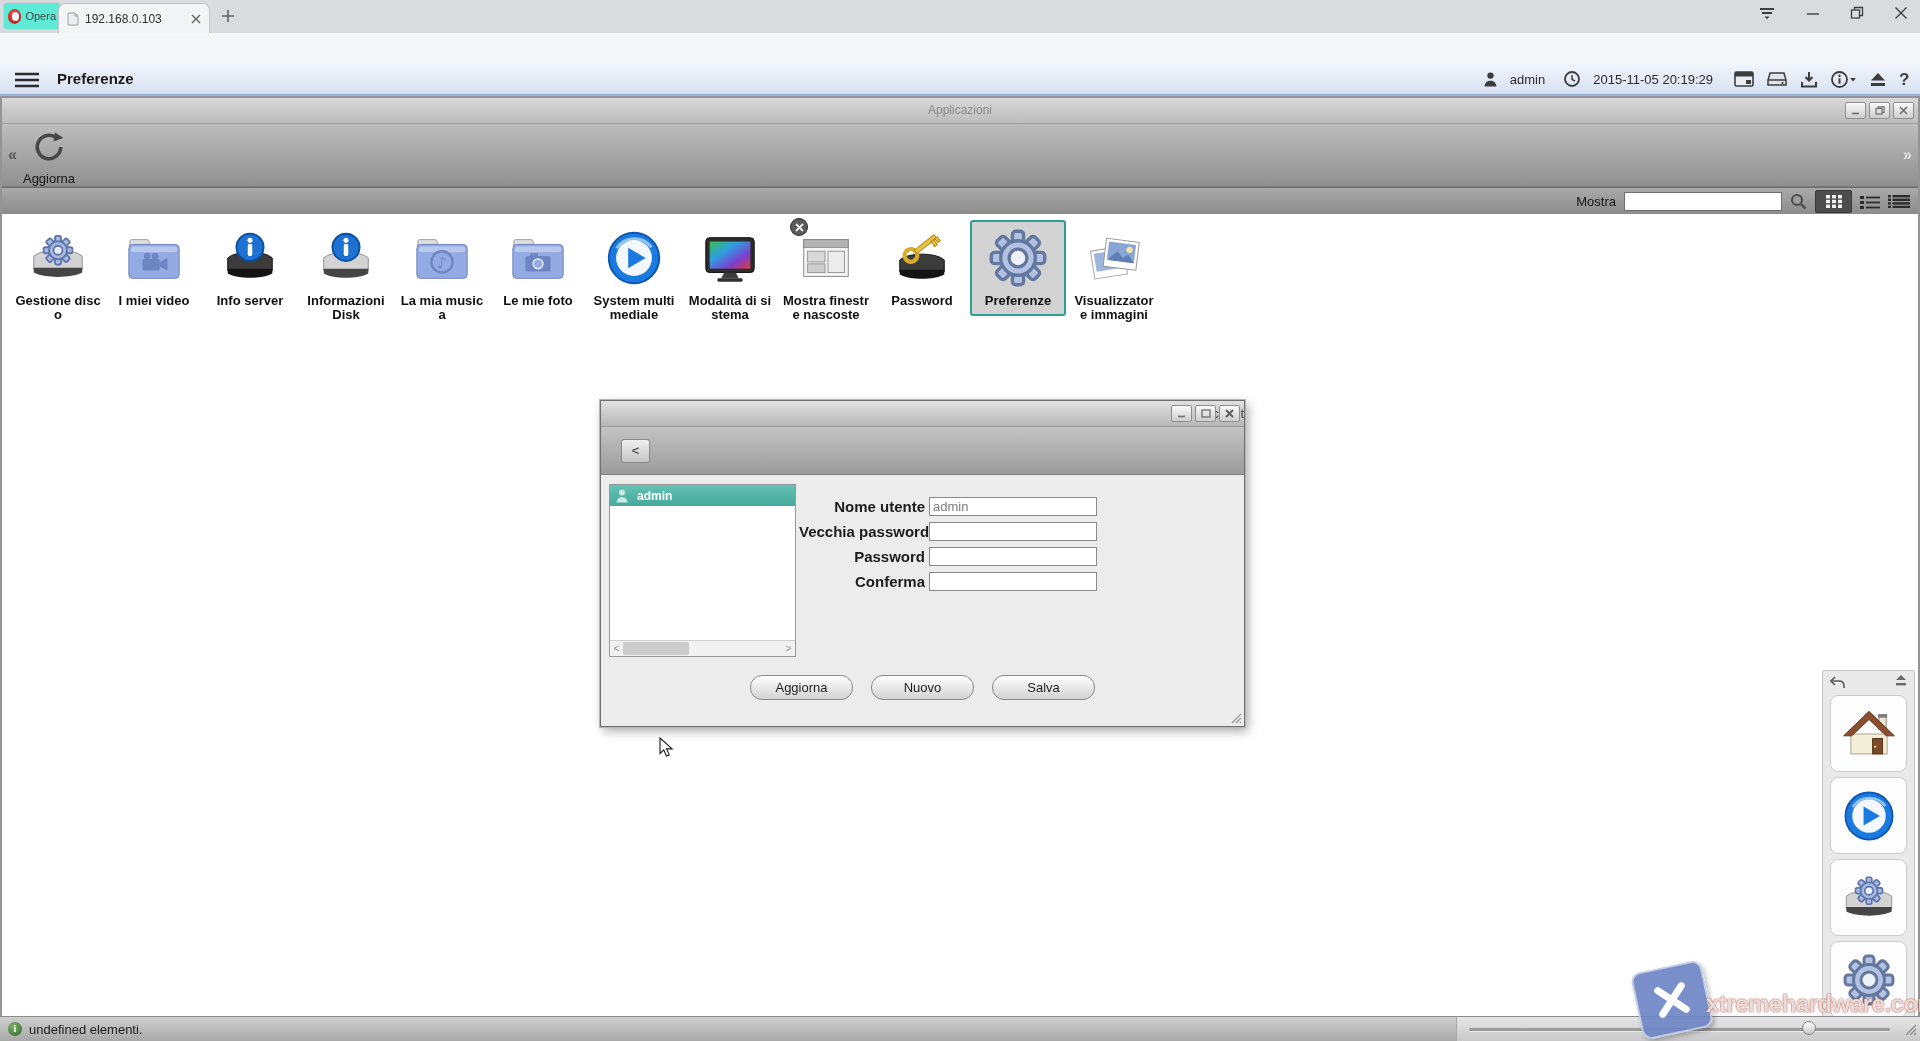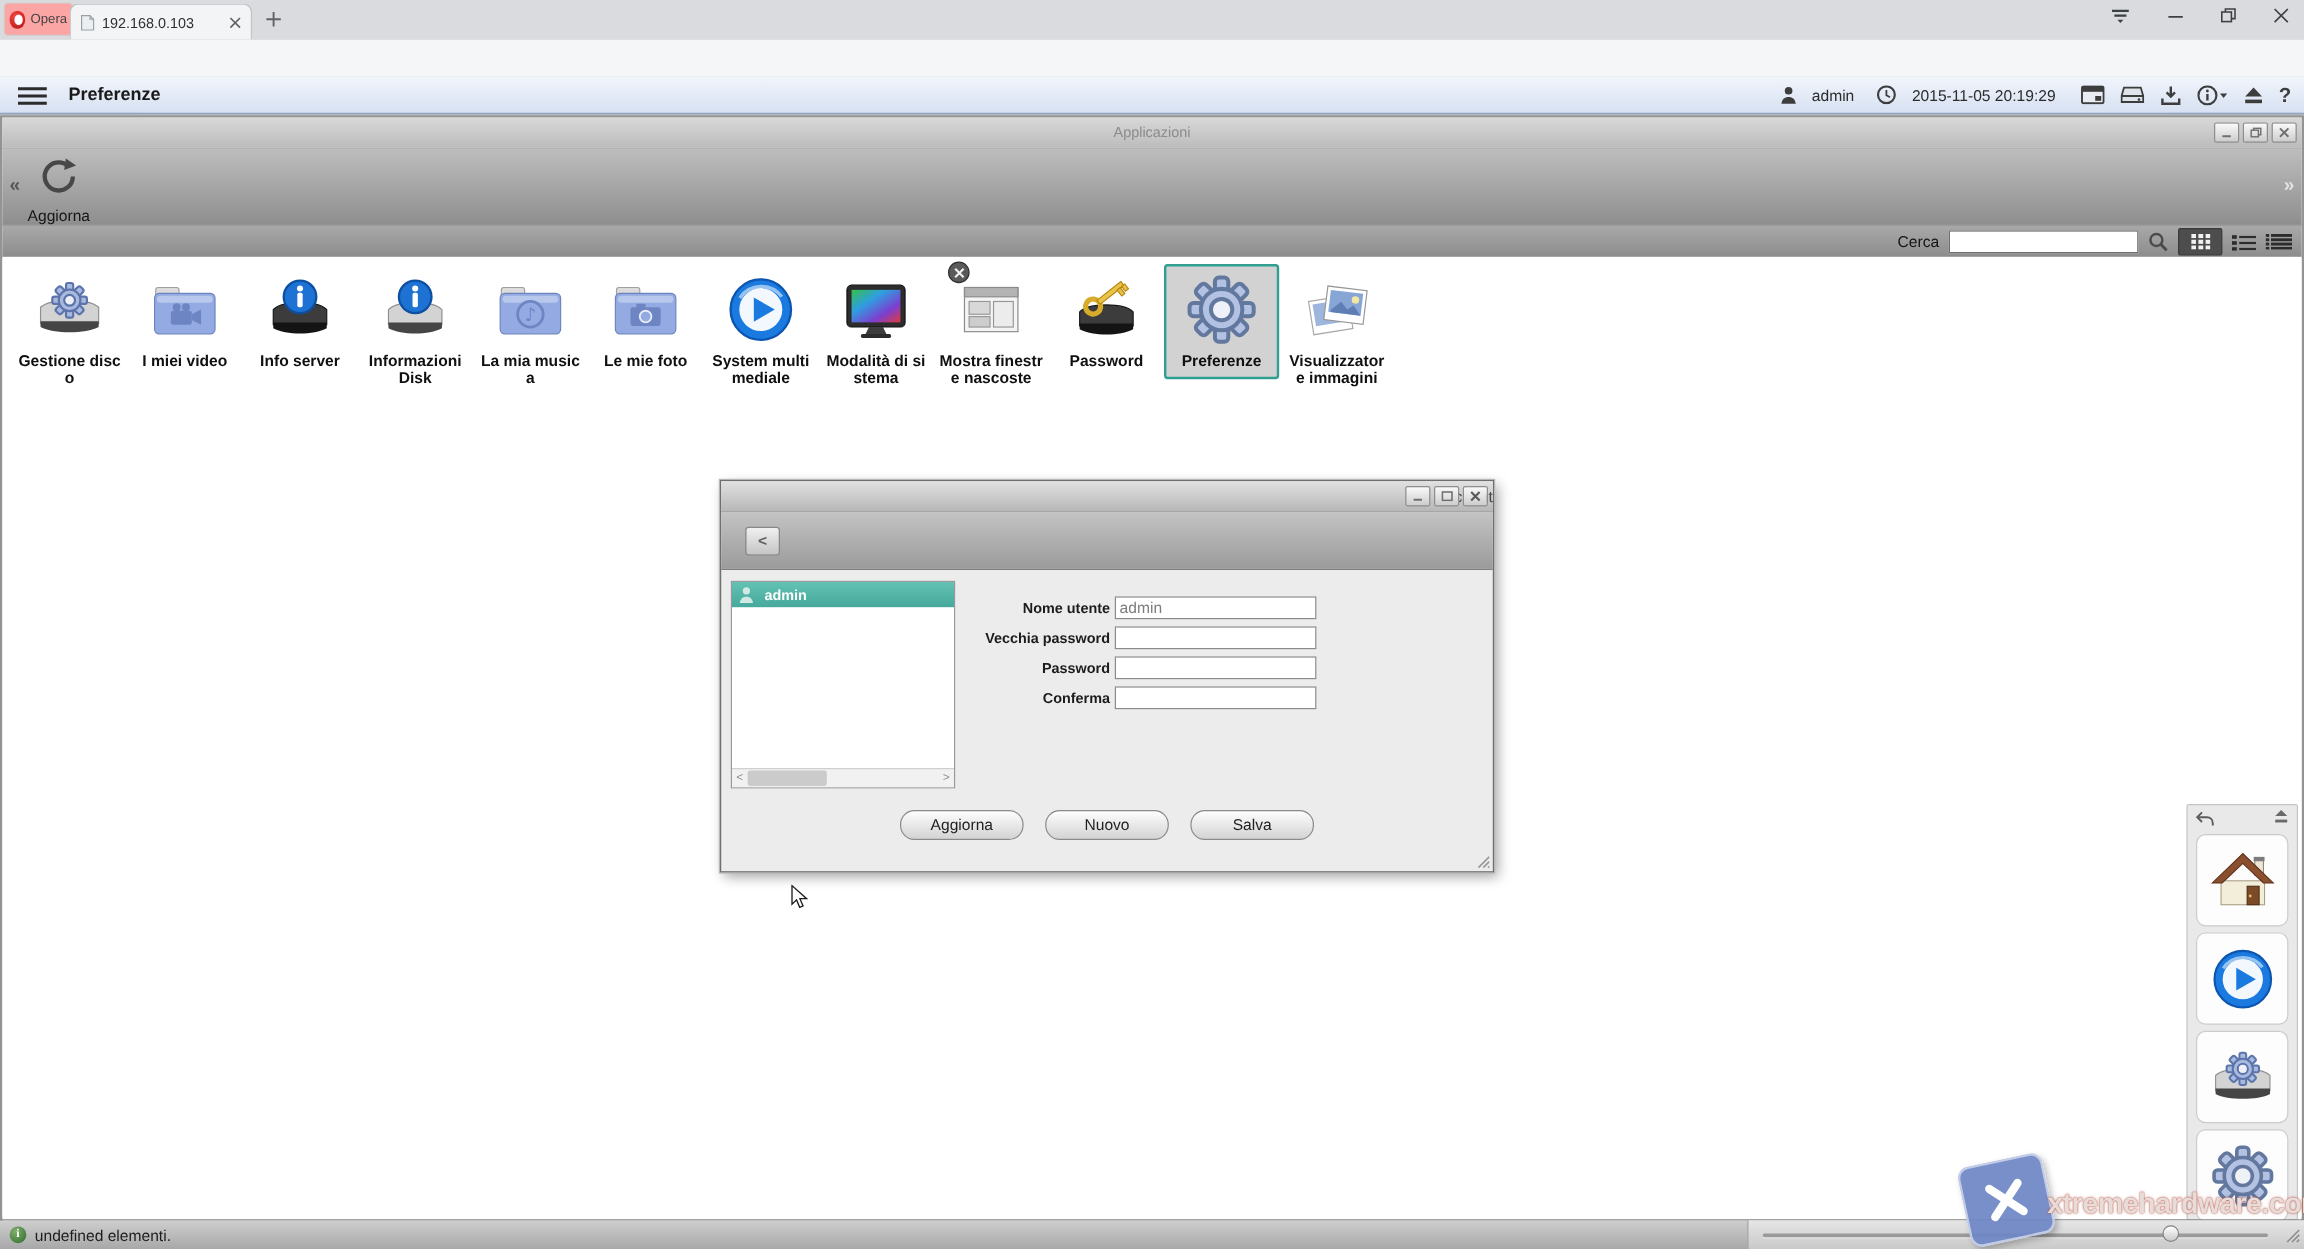--- a/index.html
+++ b/index.html
@@ -1,21 +1,21 @@
 <!DOCTYPE html>
 <html><head>
 <meta charset="utf-8">
 <style>
   html,body{margin:0;padding:0;}
   body{width:1920px;height:1041px;position:relative;overflow:hidden;
        font-family:"Liberation Sans",sans-serif;background:#b2b4b7;}
   svg{display:block;}
   
   #tabbar{position:absolute;left:0;top:0;width:1920px;height:33px;background:#d9dbde;border-bottom:1px solid #c2c4c7;}
-  #opera-btn{position:absolute;left:3px;top:2px;width:58px;height:28px;background:#fca5a5;border:1px solid #cfcfcf;
+  #opera-btn{position:absolute;left:3px;top:2px;width:58px;height:28px;background:#5eead4;border:1px solid #cfcfcf;
      border-radius:4px;display:flex;align-items:center;gap:4px;padding:0 4px;box-sizing:border-box;}
   #opera-logo{width:15px;height:15px;border-radius:50%;background:radial-gradient(circle at 35% 30%,#f0453f,#b80f12);position:relative;}
   #opera-logo::after{content:"";position:absolute;left:4px;top:3px;width:7px;height:9px;border-radius:50%;background:#fff;}
   #opera-name{font-size:11px;color:#444;}
   .tab{position:absolute;left:58px;top:3px;width:152px;height:30px;background:#f3f4f6;border:1px solid #c2c4c7;border-bottom:none;
      border-radius:7px 7px 0 0;display:flex;align-items:center;gap:6px;padding:0 8px;box-sizing:border-box;}
   .tab-title{flex:1;font-size:12px;color:#2f2f2f;white-space:nowrap;overflow:hidden;}
   #newtab{position:absolute;left:218px;top:6px;width:20px;height:20px;}
   #bwin-controls{position:absolute;right:12px;top:5px;display:flex;gap:30px;align-items:center;}
   #addressbar{position:absolute;left:0;top:33px;width:1920px;height:31px;background:#f5f6f7;border-bottom:1px solid #c9cbce;}
@@ -74,21 +74,21 @@
   #user-list{position:absolute;left:8px;top:9px;width:187px;height:173px;background:#fff;border:1px solid #9a9a9a;box-sizing:border-box;}
   #user-row{height:21px;background:linear-gradient(#63c2b4,#46a99b);display:flex;align-items:center;gap:9px;padding-left:6px;
      color:#fff;font-weight:bold;font-size:12px;}
   #list-hscroll{position:absolute;left:0;right:0;bottom:0;height:15px;background:#f1f1f1;border-top:1px solid #cfcfcf;
      display:flex;align-items:center;font-size:10px;color:#8f8f8f;}
   #list-hscroll .arr{width:13px;text-align:center;}
   #list-thumb{width:66px;height:13px;background:#cbcbcb;border-radius:2px;}
   #list-hscroll .sp{flex:1;}
   #dlg-form{position:absolute;left:198px;top:22px;}
   .frow{display:flex;align-items:center;margin-bottom:6px;}
-  .flabel{width:126px;text-align:right;font-size:12px;font-weight:bold;color:#1c1c1c;margin-right:4px;white-space:nowrap;}
+  .flabel{width:126px;text-align:right;font-size:15px;font-weight:bold;color:#1c1c1c;margin-right:4px;white-space:nowrap;}
   .finput{width:160px;height:17px;border:1px solid #8a8a8a;font-size:13px;color:#7d7d7d;padding:0 3px;font-family:inherit;background:#fff;}
   #dlg-buttons{position:absolute;left:0;right:0;top:200px;display:flex;justify-content:center;gap:18px;}
   .pill{width:101px;height:23px;border:1px solid #8a8a8a;border-radius:12px;background:linear-gradient(#fefefe,#d3d3d3);
      font-size:13px;color:#1f1f1f;text-align:center;line-height:23px;}
   #dlg-grip{position:absolute;right:2px;bottom:2px;}
   
   #dock{position:absolute;left:1822px;top:670px;width:93px;height:347px;background:#e9e9e9;border:1px solid #c5c5c5;
      border-radius:2px;box-sizing:border-box;}
   #dock-top{height:24px;position:relative;}
   .dock-btn{width:77px;height:77px;margin:0 auto 5px;background:#fdfdfd;border:1px solid #cccccc;border-radius:8px;
@@ -334,21 +334,21 @@
         <svg width="36" height="36" viewBox="0 0 40 40">
             <path d="M33 20a13 13 0 1 1-4.6-9.9" fill="none" stroke="#474747" stroke-width="4"></path>
             <path d="M26.5 3.5l9.5 6.5-11 4z" fill="#474747"></path>
           </svg>
       </span>
       <div class="lbl">Aggiorna</div>
     </div>
     <span id="chev-r" class="chev">»</span>
   </div>
   <div id="search-row">
-    <span id="search-label">Cerca</span>
+    <span id="search-label">Mostra</span>
     <input id="search-input" value="" style="">
     <span>
       <svg width="17" height="17" viewBox="0 0 17 17">
           <circle cx="7" cy="7" r="5" fill="none" stroke="#4a4a4a" stroke-width="2"></circle>
           <path d="M10.8 10.8L15.5 15.5" stroke="#4a4a4a" stroke-width="2.4"></path>
         </svg>
     </span>
     <span id="view-grid" class="viewbtn">
       <svg width="16" height="13" viewBox="0 0 16 13" fill="#f2f2f2">
           <rect x="0" y="0" width="4" height="3.4"></rect>

